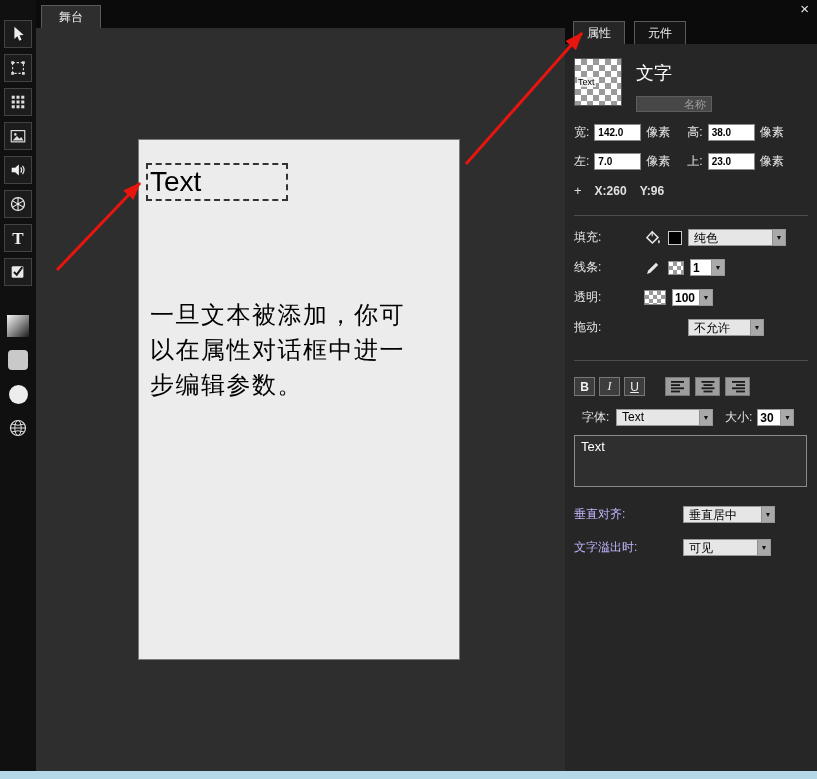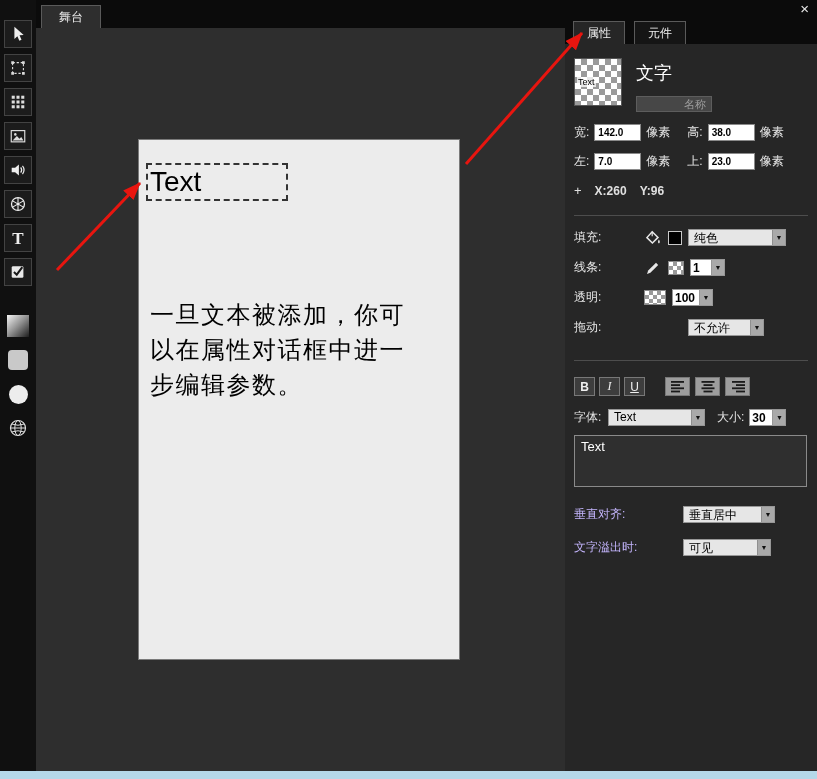--- a/index.html
+++ b/index.html
@@ -164,21 +164,21 @@
   }
   .fmt-btn.b { font-weight: bold; }
   .fmt-btn.i { font-style: italic; font-family: "Liberation Serif", serif; }
   .fmt-btn.u { text-decoration: underline; }
   .align-btn {
     width: 25px; height: 19px; background: #9d9d9d; border: 1px solid #787878;
     display: flex; align-items: center; justify-content: center; cursor: pointer; flex: none;
   }
   .align-group { margin-left: 16px; display: flex; gap: 5px; }
 
-  .font-row { margin-top: 13px; }
+  .font-row { margin-top: 13px; margin-left: 8px; }
   .font-row .flabel { width: 34px; flex: none; }
   .size-label { margin-left: 12px; margin-right: 5px; }
 
   .text-content {
     margin-top: 9px; width: 233px; height: 52px;
     background: #2f2f2f; border: 1px solid #8a8a8a;
     color: #fff; font-size: 13px; padding: 3px 6px;
     resize: none; font-family: "Liberation Sans", sans-serif;
   }
 

